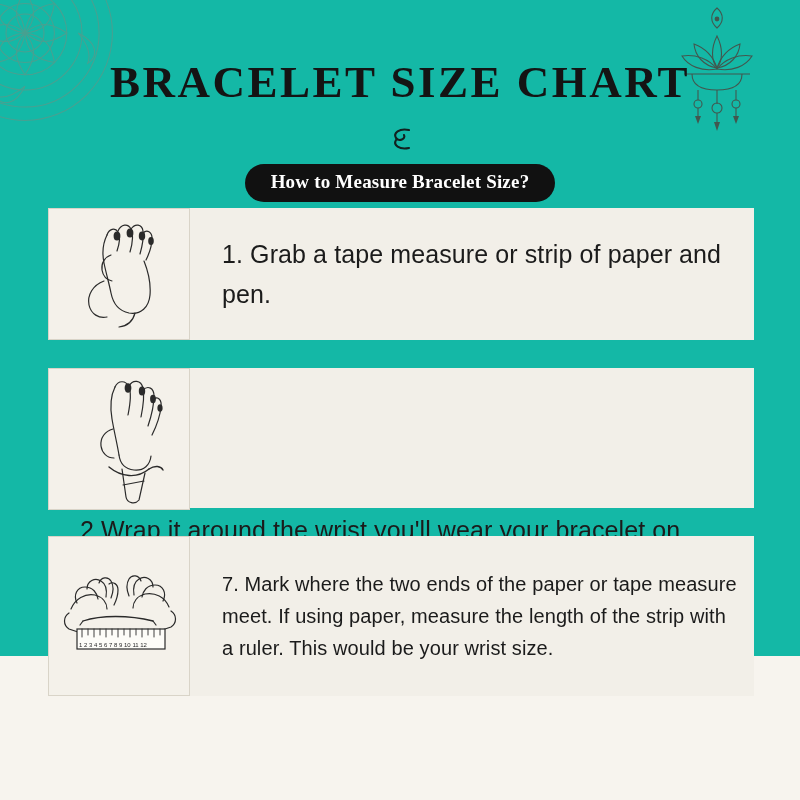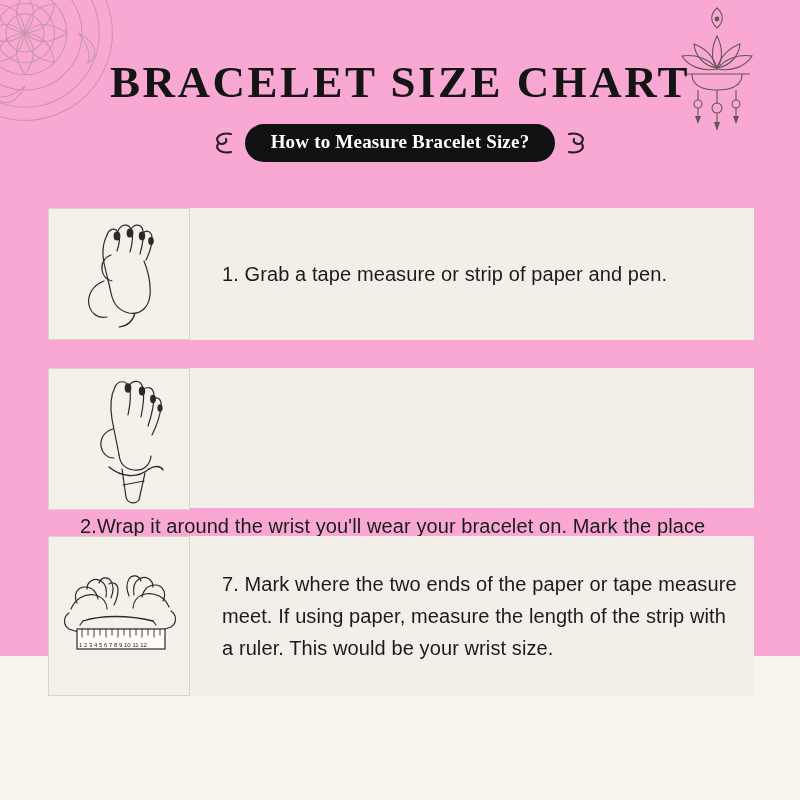--- a/index.html
+++ b/index.html
@@ -6,21 +6,21 @@
   html, body {
     margin: 0; padding: 0;
     width: 800px; height: 800px;
     background: #f7f4ee;
     font-family: "Liberation Sans", sans-serif;
     overflow: hidden;
   }
   #page {
     position: relative;
     width: 800px; height: 656px;
-    background: #f9a8d4;
+    background: #14b8a6;
   }
 
   
   .mandala {
     position: absolute;
     left: -70px; top: -62px;
     width: 190px; height: 190px;
     opacity: .45;
     pointer-events: none;
   }
@@ -44,20 +44,21 @@
     color: #141414;
     white-space: nowrap;
   }
   .subtitle-row {
     position: absolute;
     top: 124px; left: 0; width: 800px;
     display: flex;
     align-items: center;
     justify-content: center;
     gap: 10px;
+    flex-direction: column;
   }
   .pill {
     background: #111111;
     color: #ffffff;
     border-radius: 20px;
     padding: 7px 26px 9px 26px;
     font-family: "Liberation Serif", serif;
     font-size: 19px;
     font-weight: 700;
     letter-spacing: .2px;
@@ -88,21 +89,21 @@
     background: #f4f1ea;
     border: 1px solid #d9d4c8;
     position: relative;
     overflow: hidden;
   }
   .step-text {
     flex: 1 1 auto;
     display: flex;
     align-items: center;
     padding: 0 16px 0 32px;
-    font-size: 20px;
+    font-size: 25px;
     line-height: 1.62;
     color: #1b1b1b;
     letter-spacing: .1px;
   }
   .step-3 .step-text { font-size: 20px; line-height: 1.6; }
 
   
   .footer {
     position: absolute;
     left: 0; top: 730px; width: 800px;

